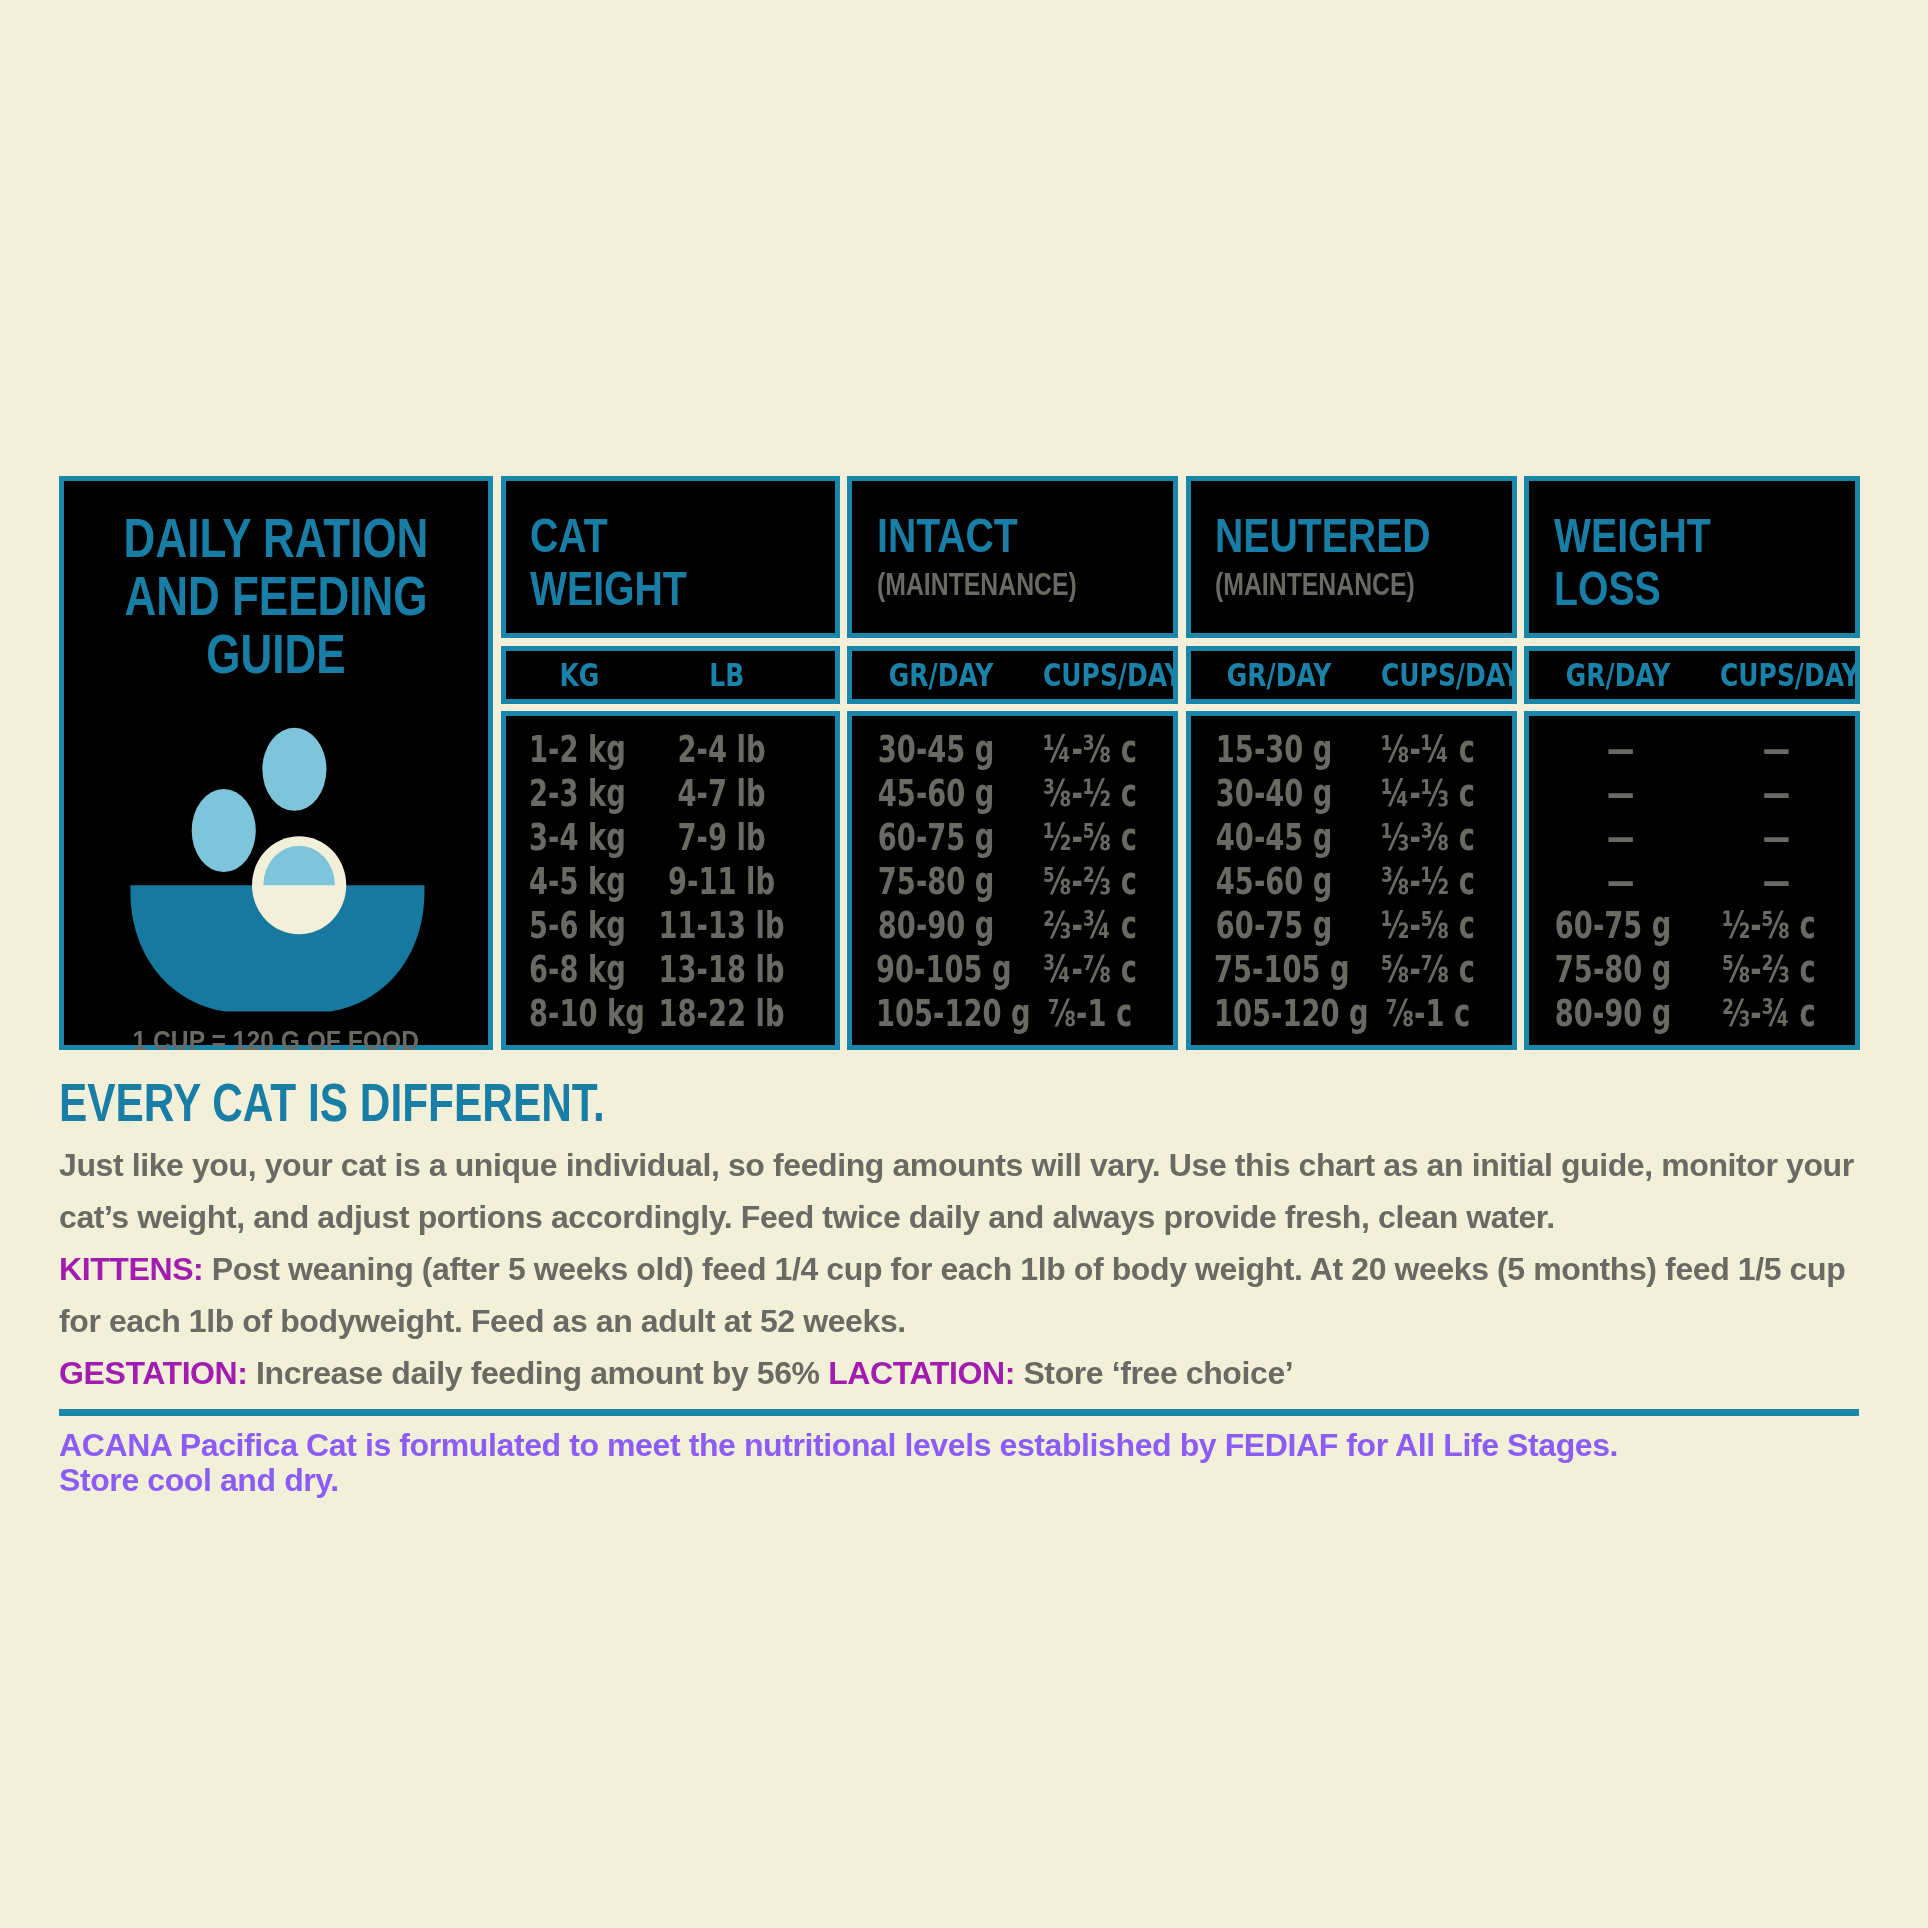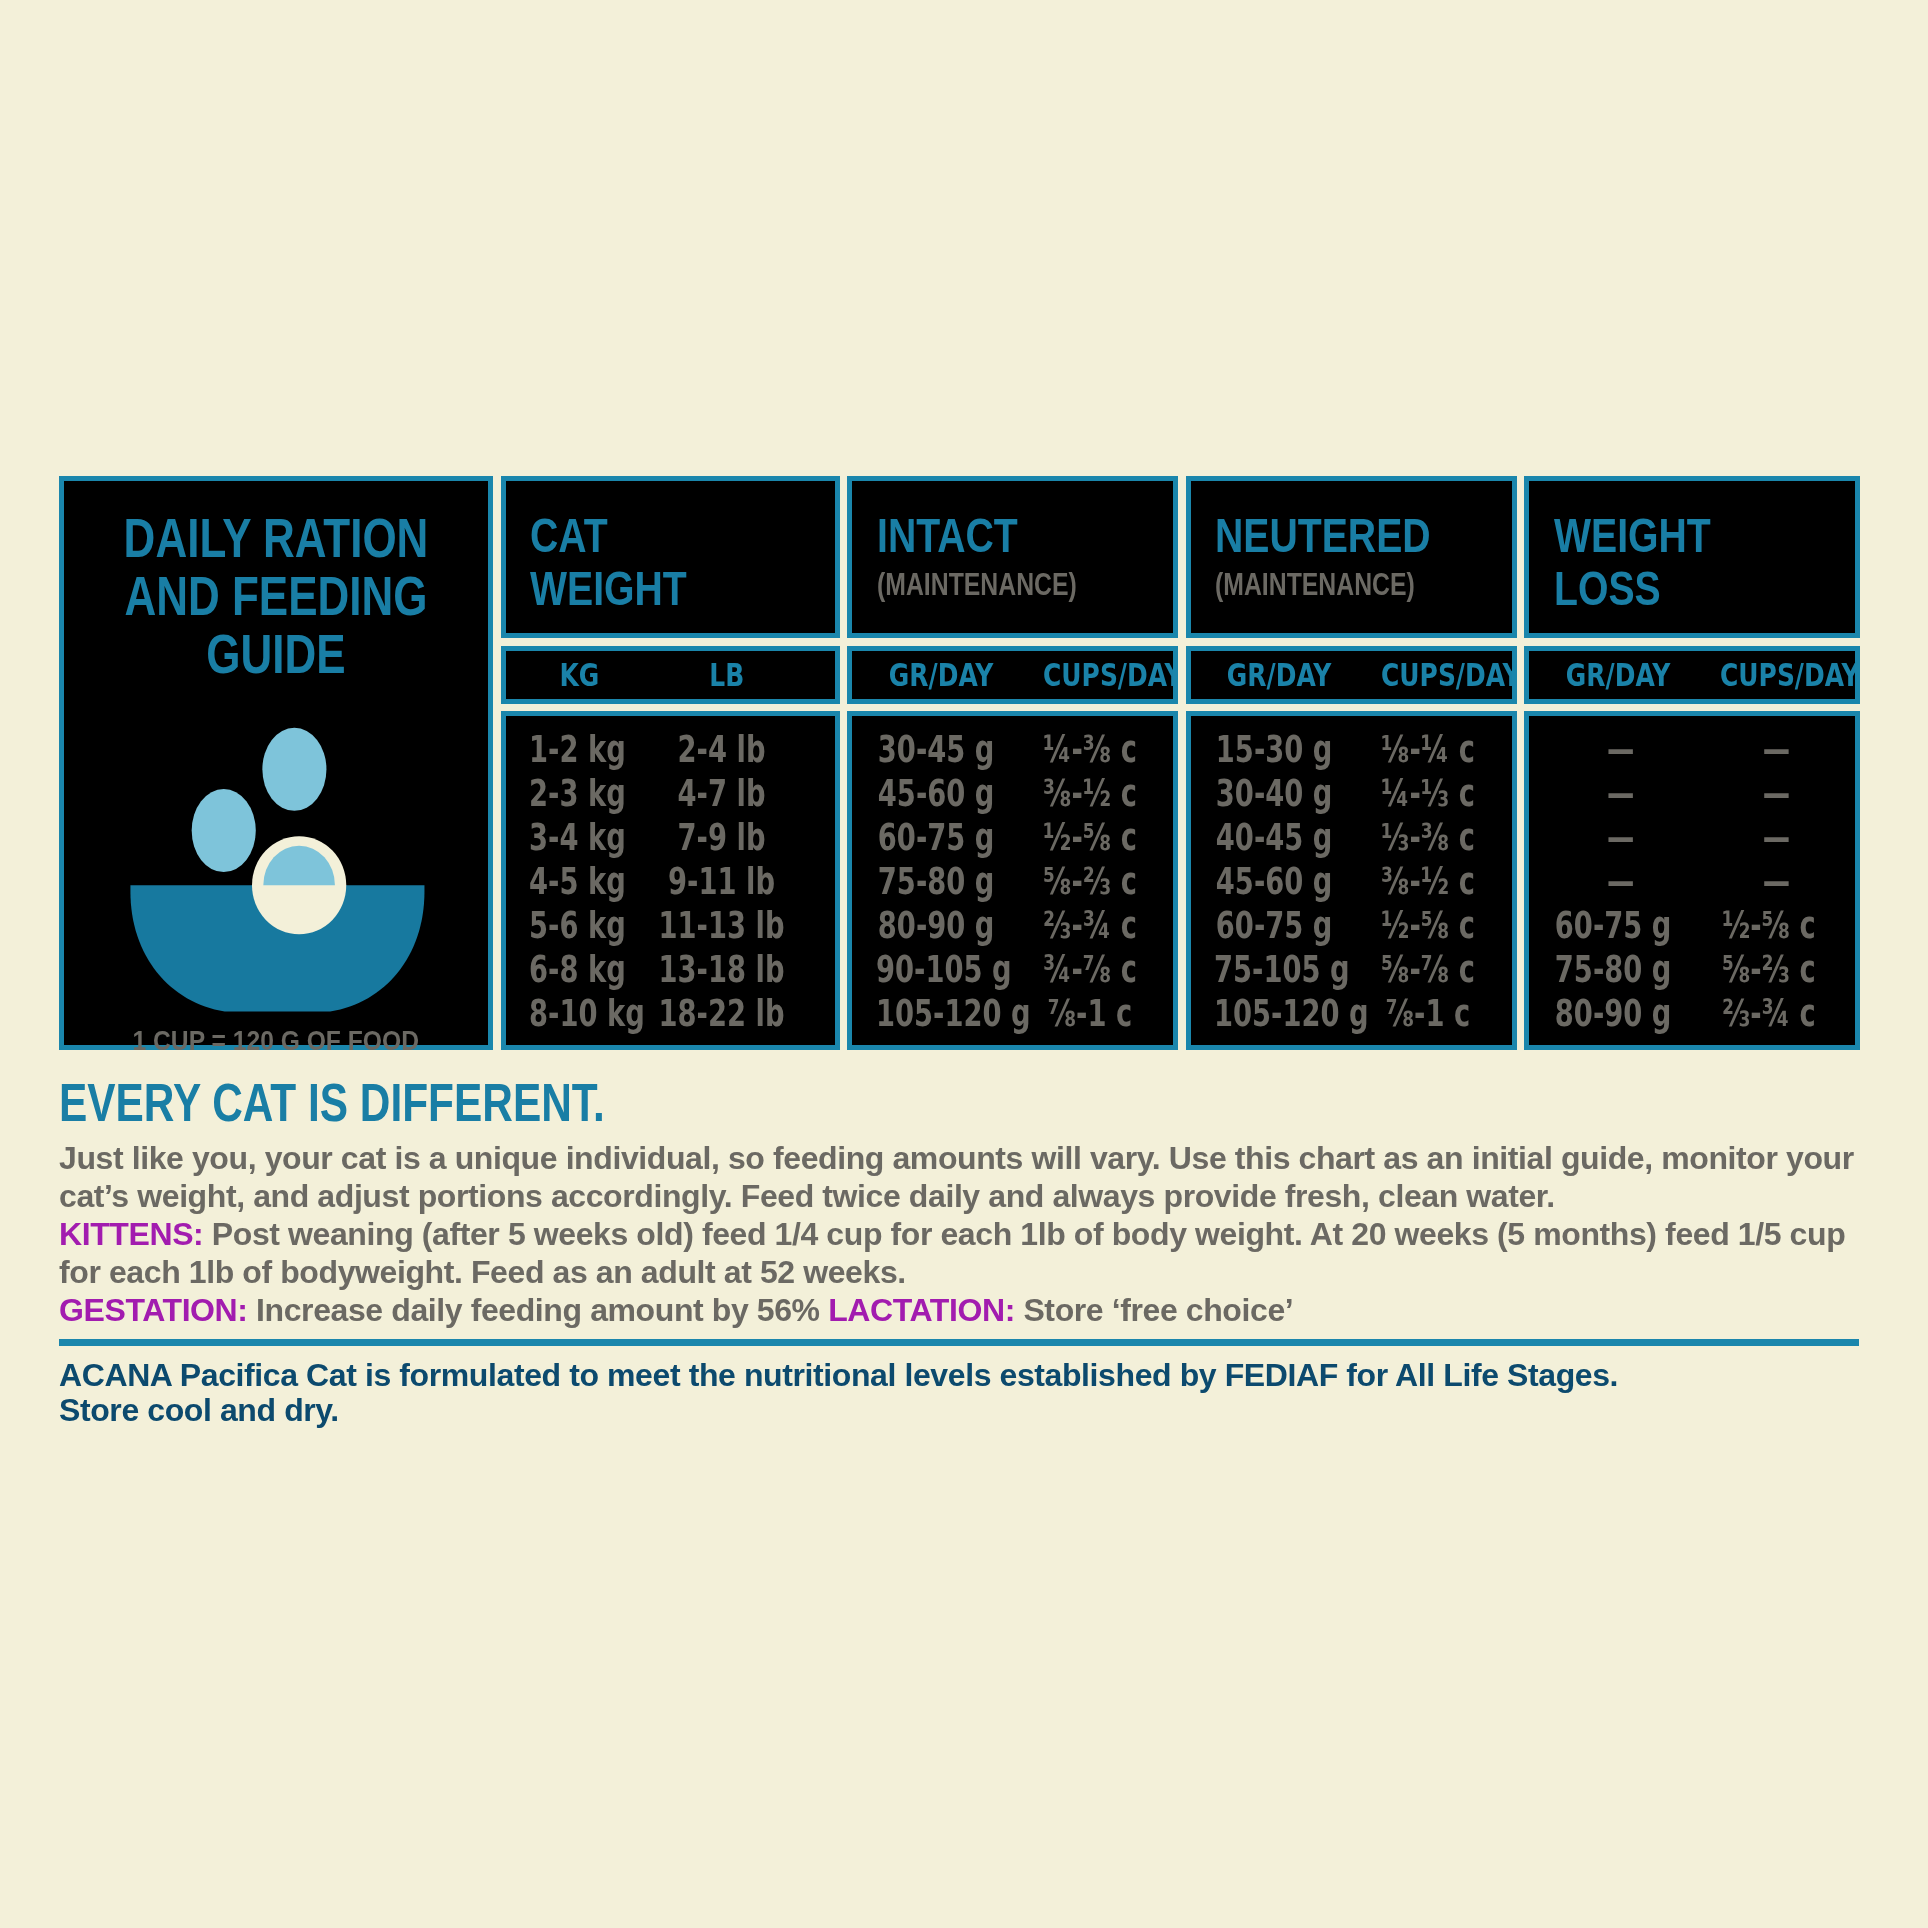--- a/index.html
+++ b/index.html
@@ -75,27 +75,27 @@
   .val.dash { padding-left:21px; }
 
   
   .notes { position:absolute; left:59px; top:1075px; width:1810px; }
   .nhead {
     color:#197ea5; font-size:53px; line-height:55px; font-weight:bold;
     margin:0 0 9.4px 0;
     transform:scaleX(0.80); transform-origin:0 50%;
   }
   .npara {
-    color:#6b6963; font-size:32px; line-height:38px; font-weight:bold;
+    color:#6b6963; font-size:32px; line-height:52px; font-weight:bold;
     letter-spacing:-0.4px; margin:0;
   }
   .lbl { color:#a21caf; }
   .rule { height:7.5px; background:#1a86ac; border:none; margin:9.4px 0 11.3px 0; width:1800px; }
   .nfoot {
-    color:#0c4a6e; font-size:32px; line-height:35px; font-weight:bold;
+    color:#8b5cf6; font-size:32px; line-height:35px; font-weight:bold;
     letter-spacing:-0.4px; margin:0;
   }
 </style>
 </head>
 <body>
 
 <div class="page">
 
   <div class="ftable">
 

